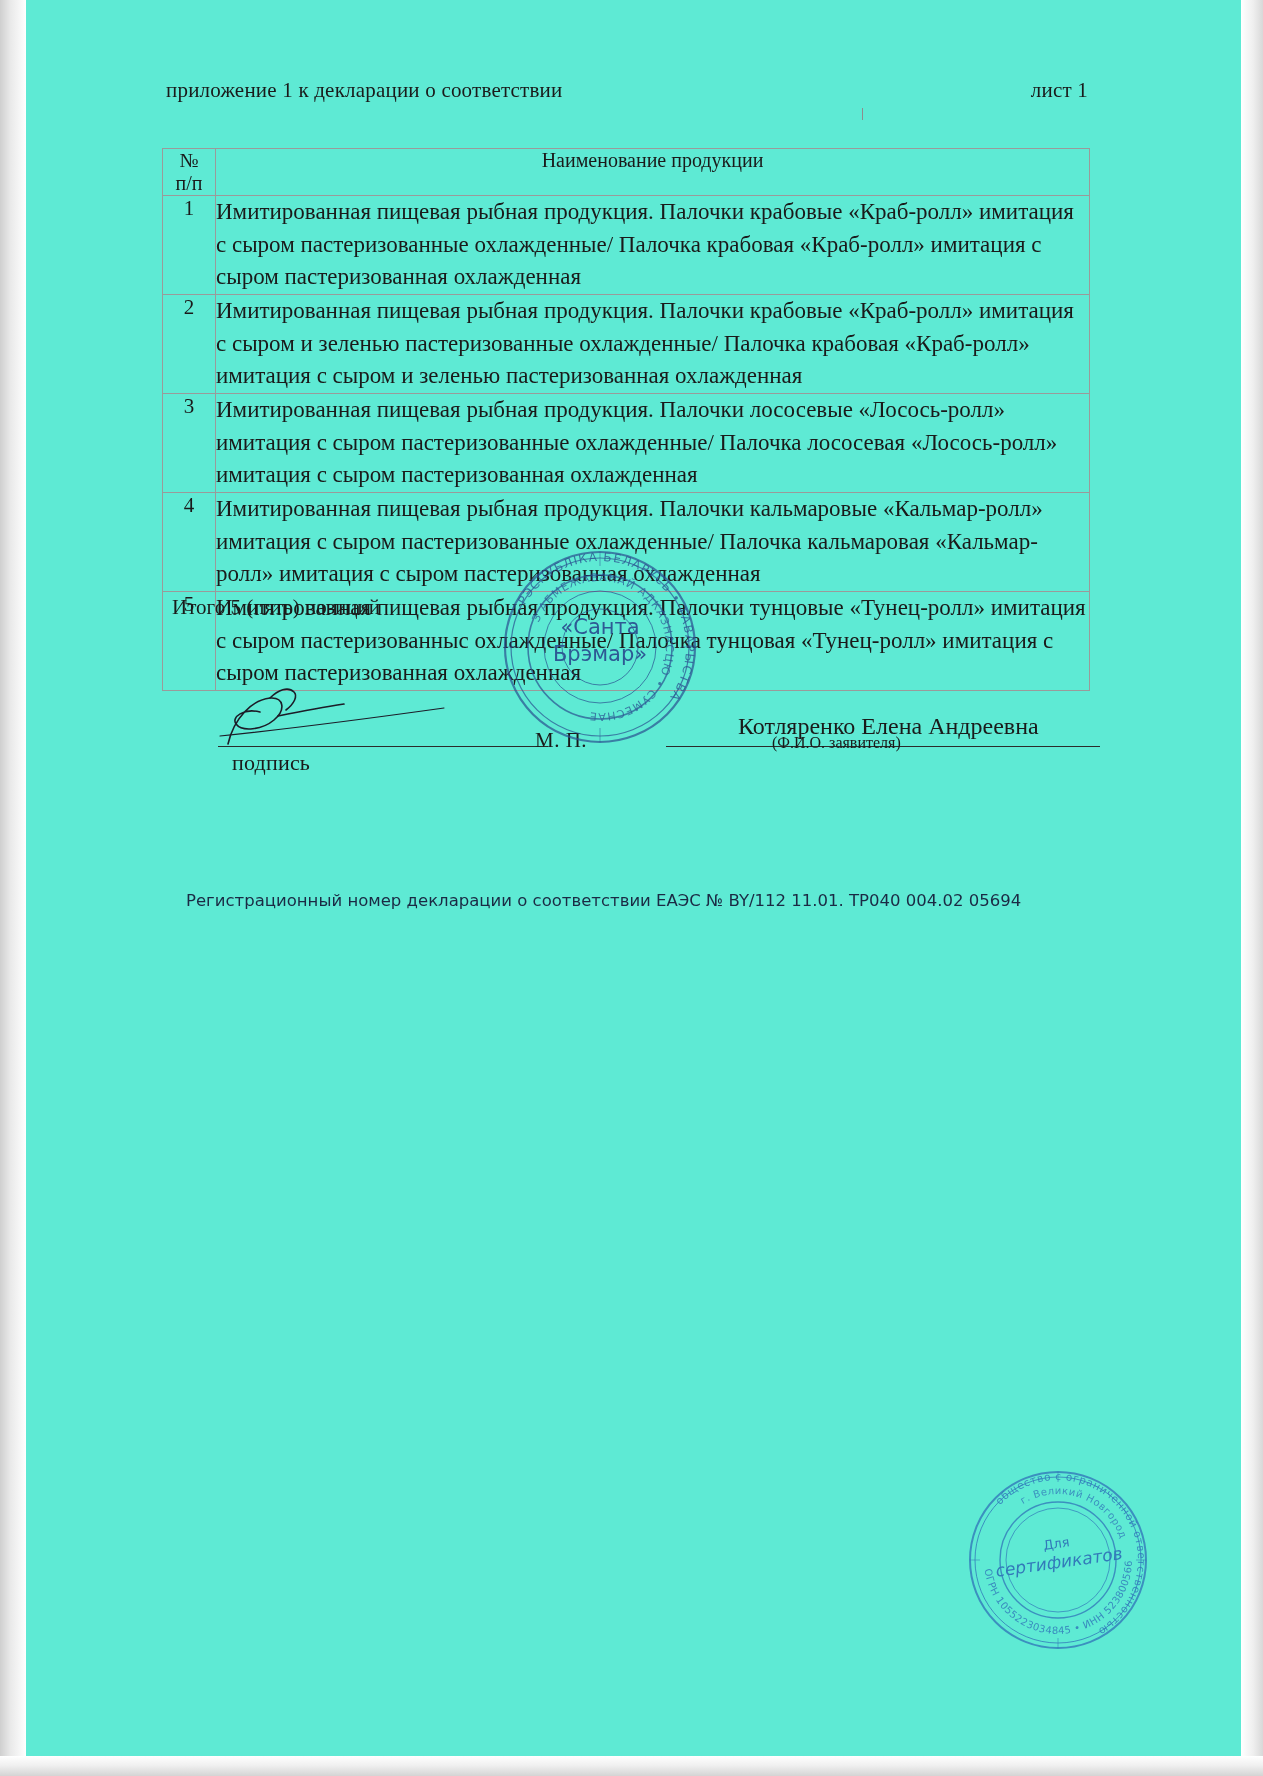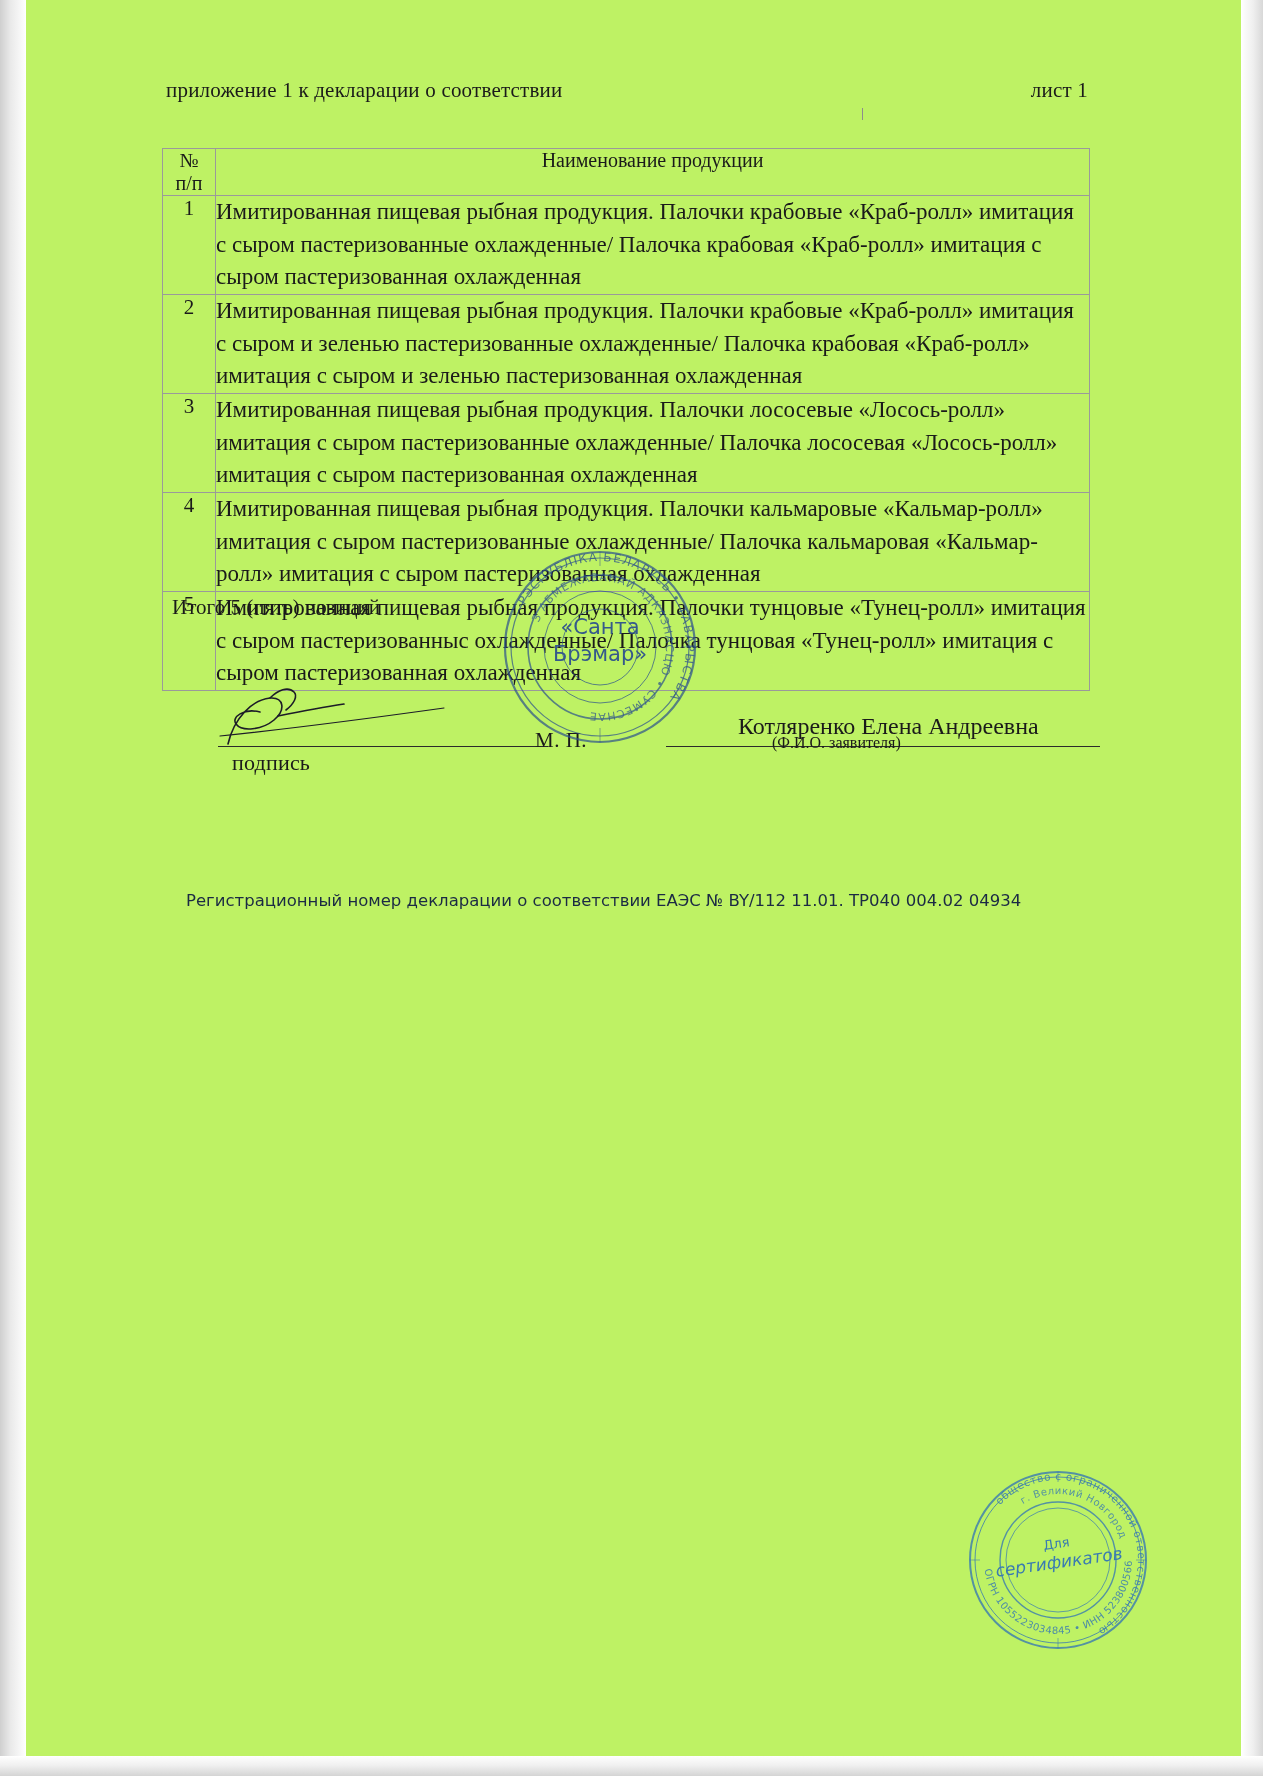--- a/index.html
+++ b/index.html
@@ -4,21 +4,21 @@
 <style>
   html, body {
     margin: 0;
     padding: 0;
     background: #f0f0f0;
   }
   .page {
     position: relative;
     width: 1263px;
     height: 1776px;
-    background: #bef264;
+    background: #5eead4;
     overflow: hidden;
     font-family: "Liberation Serif", serif;
     color: #1a1a1a;
   }
   
   .scan-edge-left {
     position: absolute;
     left: 0; top: 0; bottom: 0; width: 26px;
     background: linear-gradient(to right, #cfcfcf 0%, #e9e9e9 40%, #ffffff 100%);
     pointer-events: none;
@@ -316,21 +316,21 @@
         </text>
       </svg>
       <div class="center-text">
         <div>«Санта</div>
         <div>Брэмар»</div>
       </div>
     </div>
   </div>
 
   <div class="reg-block">
-    <div>Регистрационный номер декларации о соответствии ЕАЭС № BY/112 11.01. ТР040 004.02 04934</div>
+    <div>Регистрационный номер декларации о соответствии ЕАЭС № BY/112 11.01. ТР040 004.02 05694</div>
   </div>
 
   <div class="stamp-cert">
     <svg viewBox="0 0 196 196" width="196" height="196">
       <defs>
         <path id="certOuter" d="M98,98 m-80,0 a80,80 0 1,1 160,0 a80,80 0 1,1 -160,0"></path>
         <path id="certMid" d="M98,98 m-66,0 a66,66 0 1,1 132,0 a66,66 0 1,1 -132,0"></path>
         <path id="certBottom" d="M98,98 m-74,0 a74,74 0 1,0 148,0"></path>
       </defs>
       <g fill="none" stroke="#2f72b8" stroke-opacity=".8">

